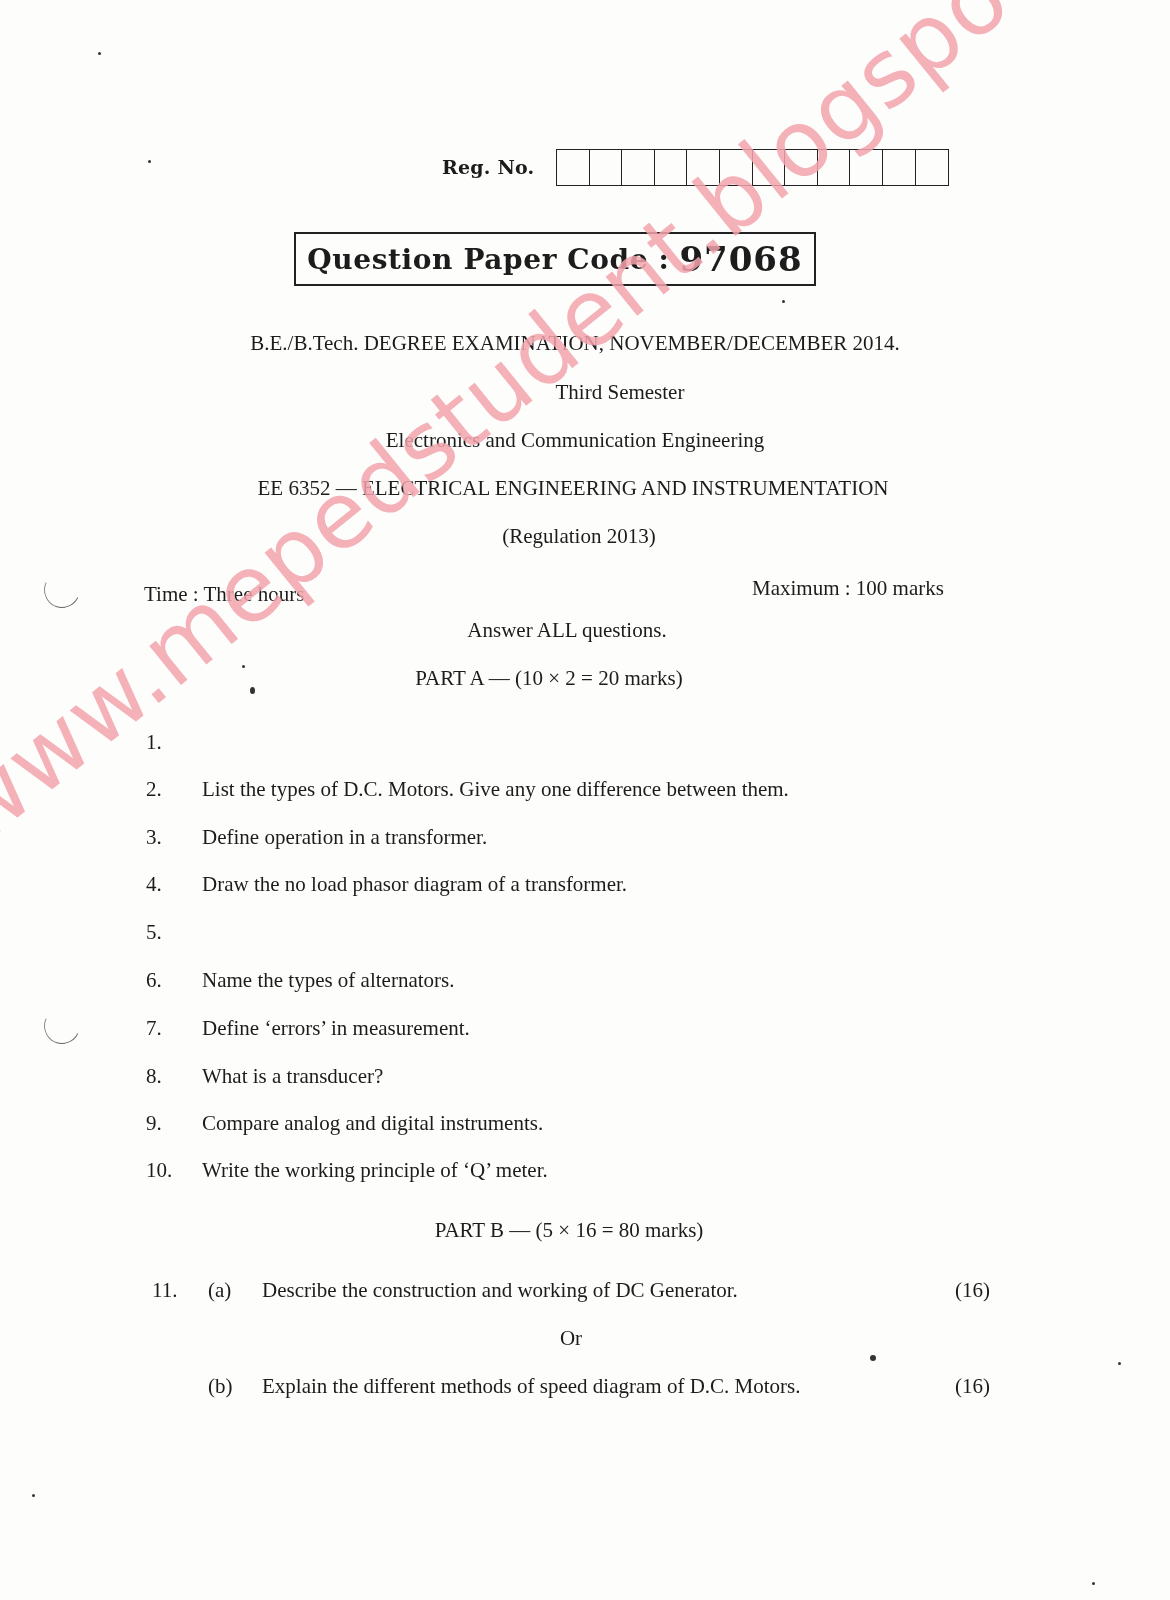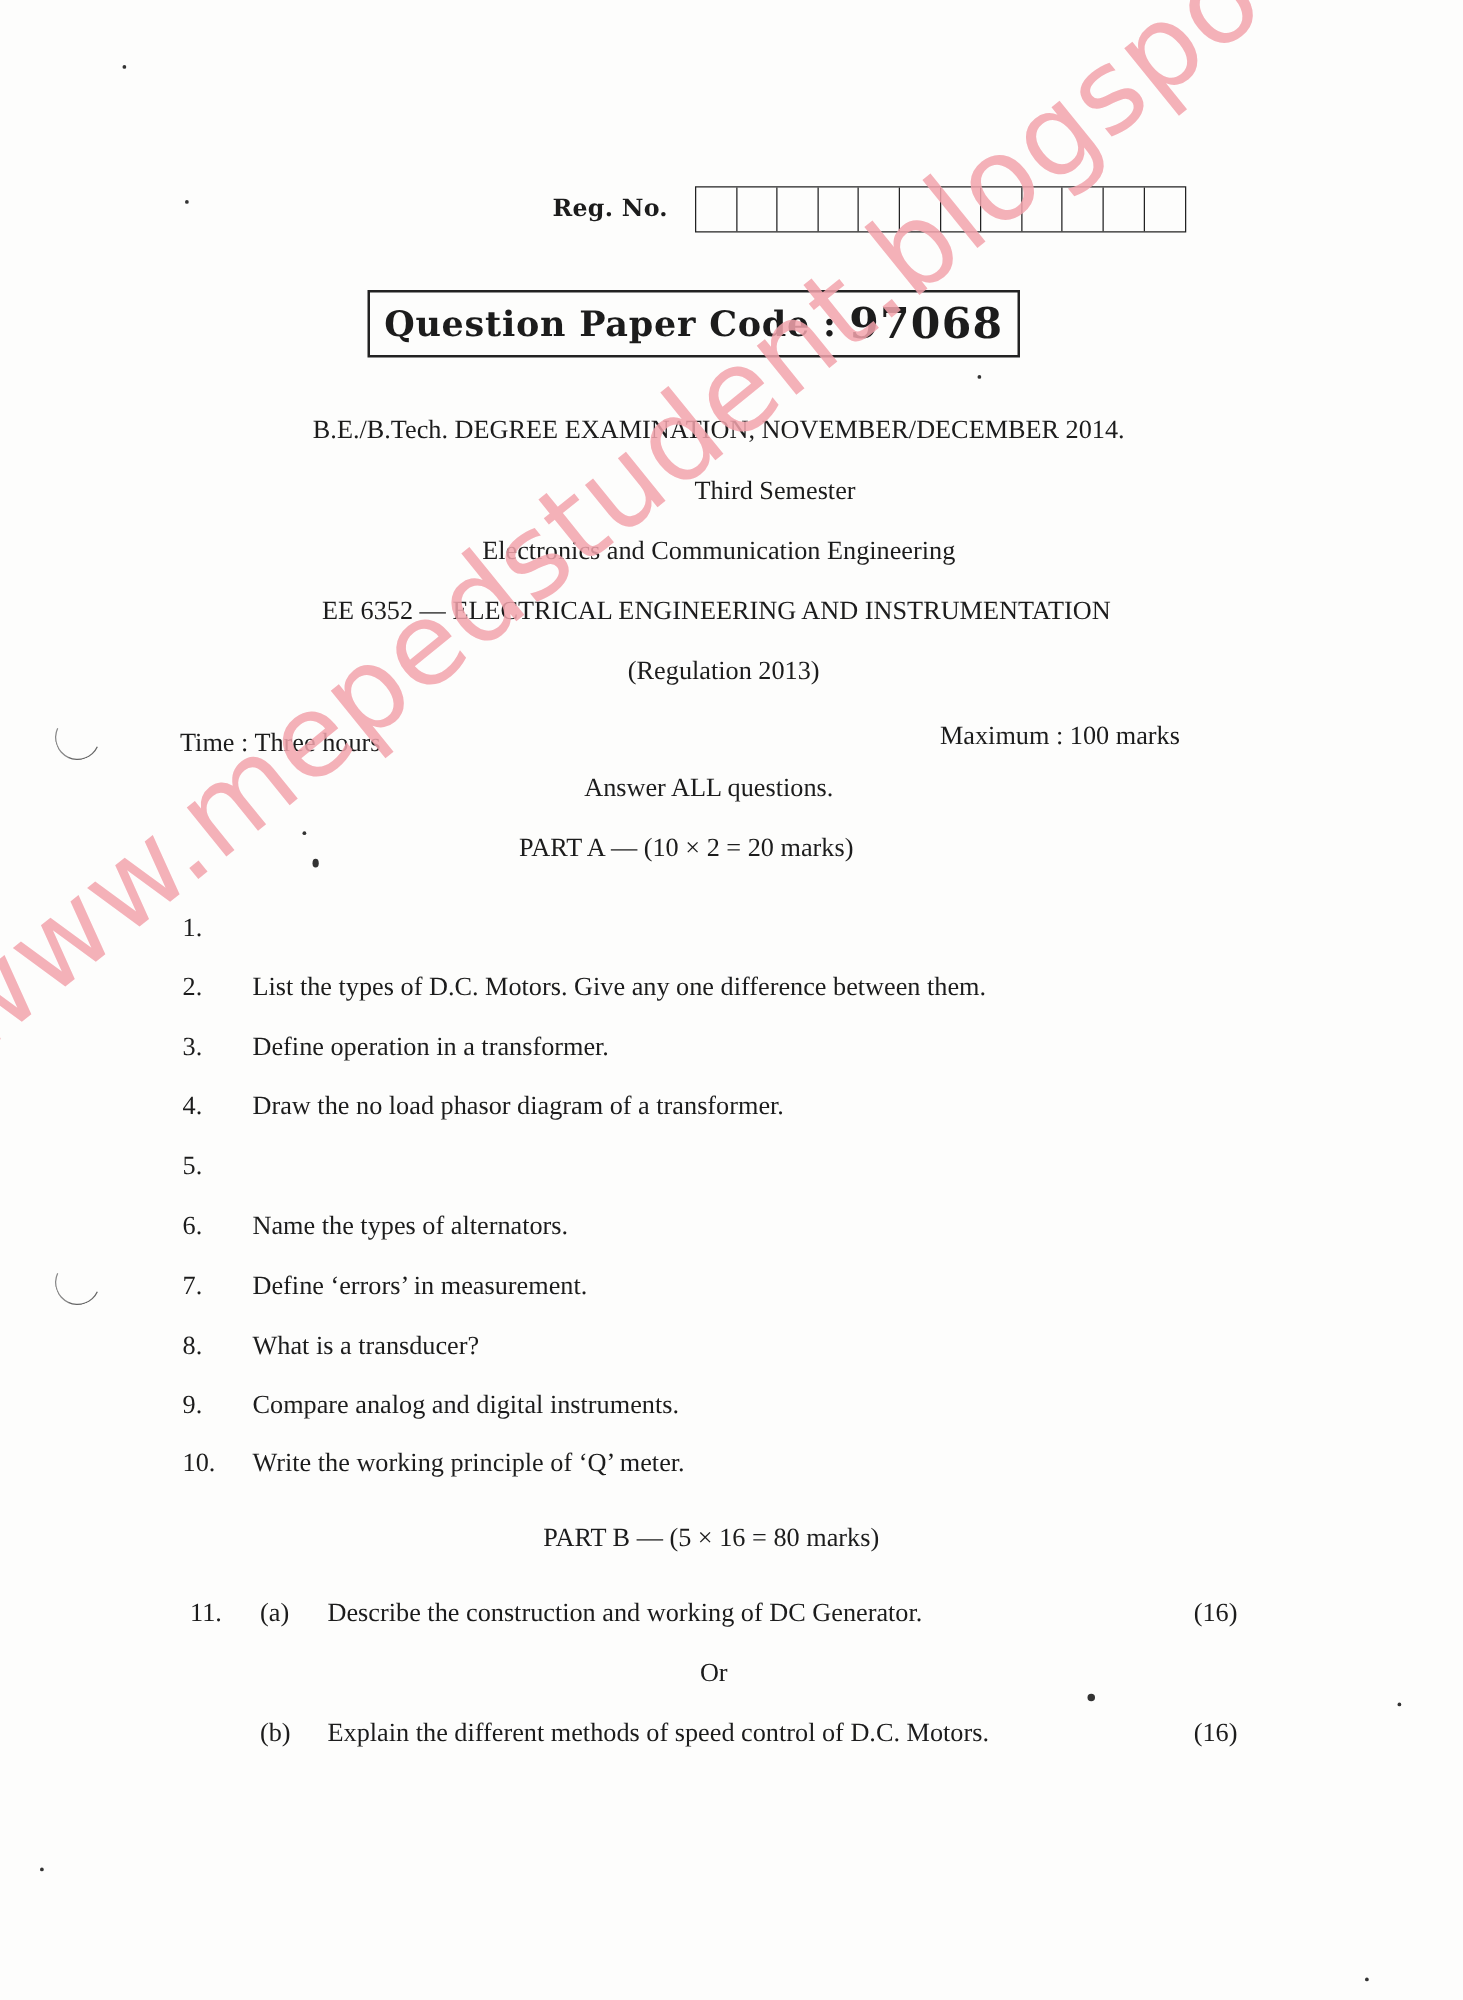--- a/index.html
+++ b/index.html
@@ -139,17 +139,17 @@
 <div class="b-row" style="top:1278px;">
   <span class="b-num">11.</span>
   <span class="b-sub">(a)</span>
   <span class="b-text">Describe the construction and working of DC Generator.</span>
   <span class="b-marks">(16)</span>
 </div>
 <div class="abs center-line" style="top:1326px; left:-14px;">Or</div>
 <div class="b-row" style="top:1374px;">
   <span class="b-num"></span>
   <span class="b-sub">(b)</span>
-  <span class="b-text">Explain the different methods of speed control of D.C. Motors.</span>
+  <span class="b-text">Explain the different methods of speed diagram of D.C. Motors.</span>
   <span class="b-marks">(16)</span>
 </div>
 
 <div class="watermark">www.mepedstudent.blogspot.com</div>
 
 </body></html>

